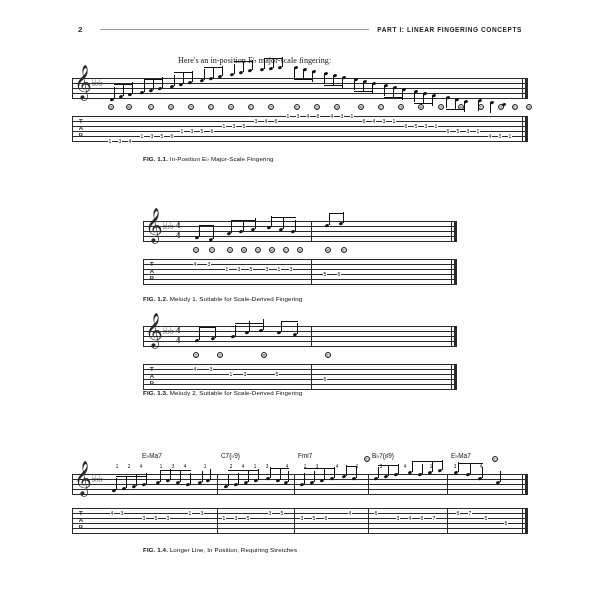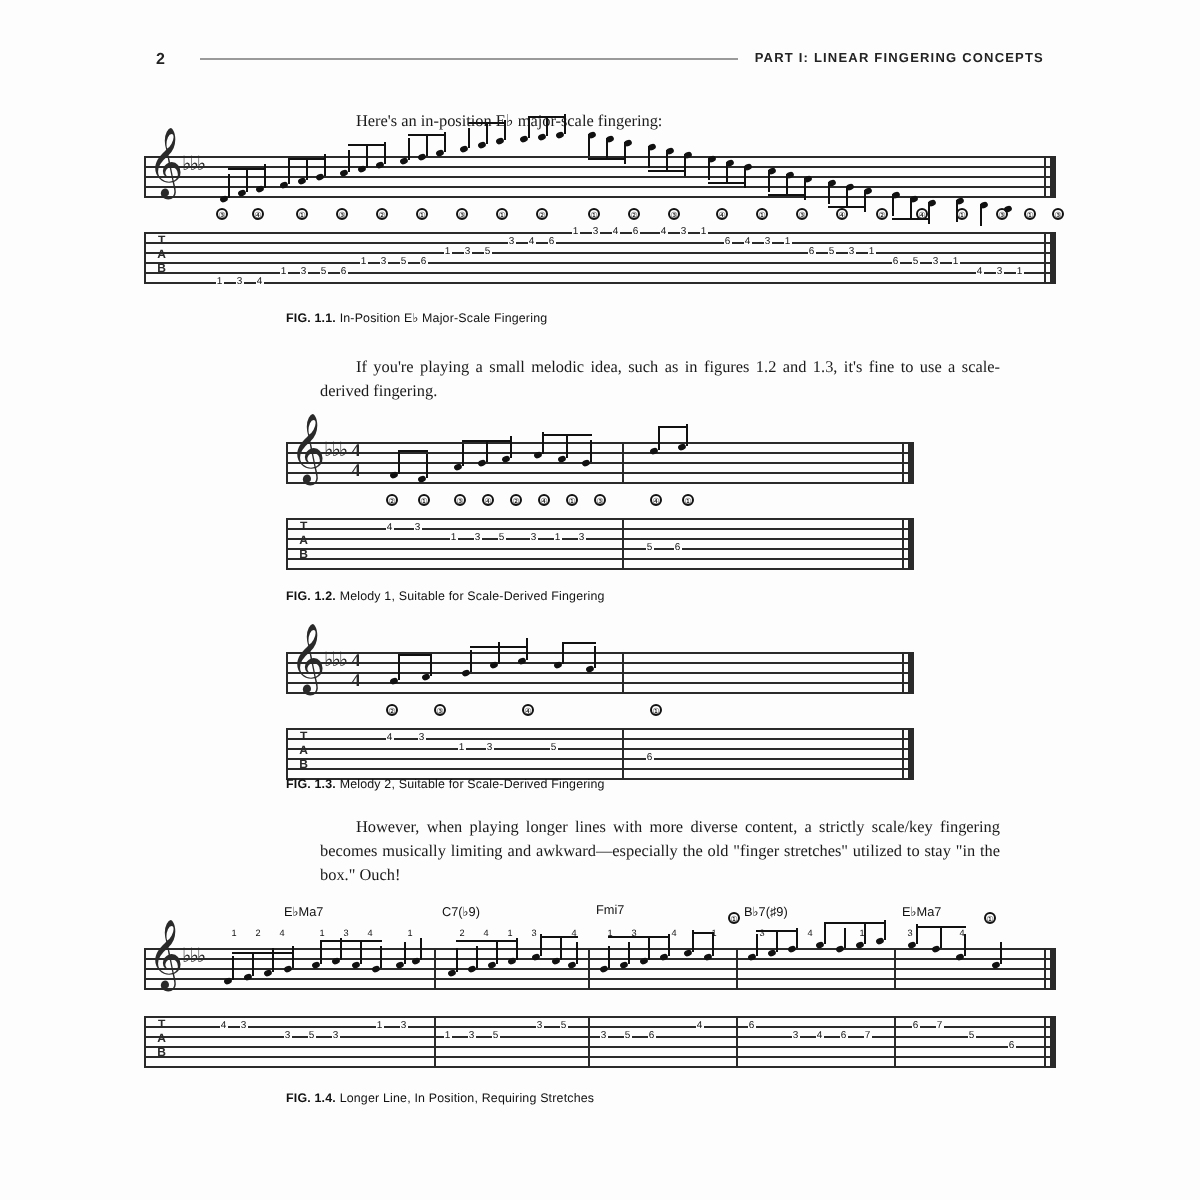--- a/index.html
+++ b/index.html
@@ -417,21 +417,20 @@
       <div class="tabnum" style="left:426px;top:17px;">3</div>
       <div class="tabnum" style="left:436px;top:17px;">1</div>
     </div>
   </div>
 
   <div class="caption" style="left:143px; top:155px;">
     <b>FIG. 1.1.</b>
     <span>In-Position E♭ Major-Scale Fingering</span>
   </div>
 
-  <div class="para indent" style="left:160px; top:178px; width:340px;">If you're playing a small melodic idea, such as in figures 1.2 and 1.3, it's fine to use a scale-derived fingering.</div>
 
   <div class="system" style="left:143px; top:213px; width:314px; height:72px;">
 
     <div class="staff" style="position:absolute; left:0; top:8px; width:314px; height:22px;">
       <div class="staff-lines">
         <i style="top:0px"></i>
           <i style="top:5px"></i>
           <i style="top:10px"></i>
           <i style="top:15px"></i>
           <i style="top:20px"></i>
@@ -593,21 +592,20 @@
       <div class="tabnum" style="left:132px;top:7px;">5</div>
       <div class="tabnum" style="left:180px;top:12px;">6</div>
     </div>
   </div>
 
   <div class="caption" style="left:143px; top:389px;">
     <b>FIG. 1.3.</b>
     <span>Melody 2, Suitable for Scale-Derived Fingering</span>
   </div>
 
-  <div class="para indent" style="left:160px; top:408px; width:340px;">However, when playing longer lines with more diverse content, a strictly scale/key fingering becomes musically limiting and awkward—especially the old "finger stretches" utilized to stay "in the box." Ouch!</div>
 
   <div class="system" style="left:72px; top:452px; width:456px; height:88px;">
 
     <div style="position:absolute; left:0; top:0; width:456px; height:10px;">
       <div class="chordsym" style="left:70px;  top:0;">E♭Ma7</div>
       <div class="chordsym" style="left:149px; top:0;">C7(♭9)</div>
       <div class="chordsym" style="left:226px; top:0;">Fmi7</div>
       <div class="chordsym" style="left:300px; top:0;">B♭7(♯9)</div>
       <div class="chordsym" style="left:379px; top:0;">E♭Ma7</div>
     </div>

